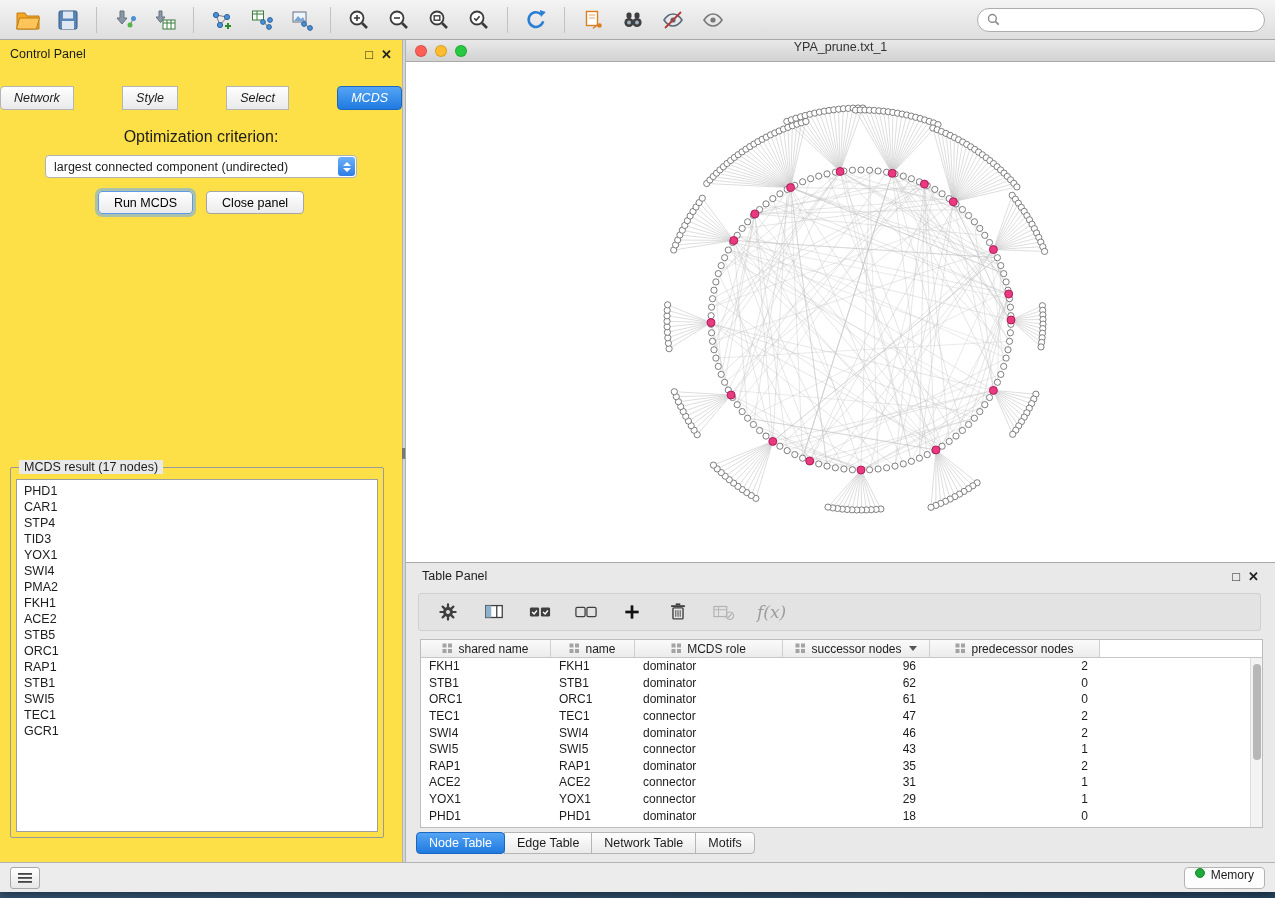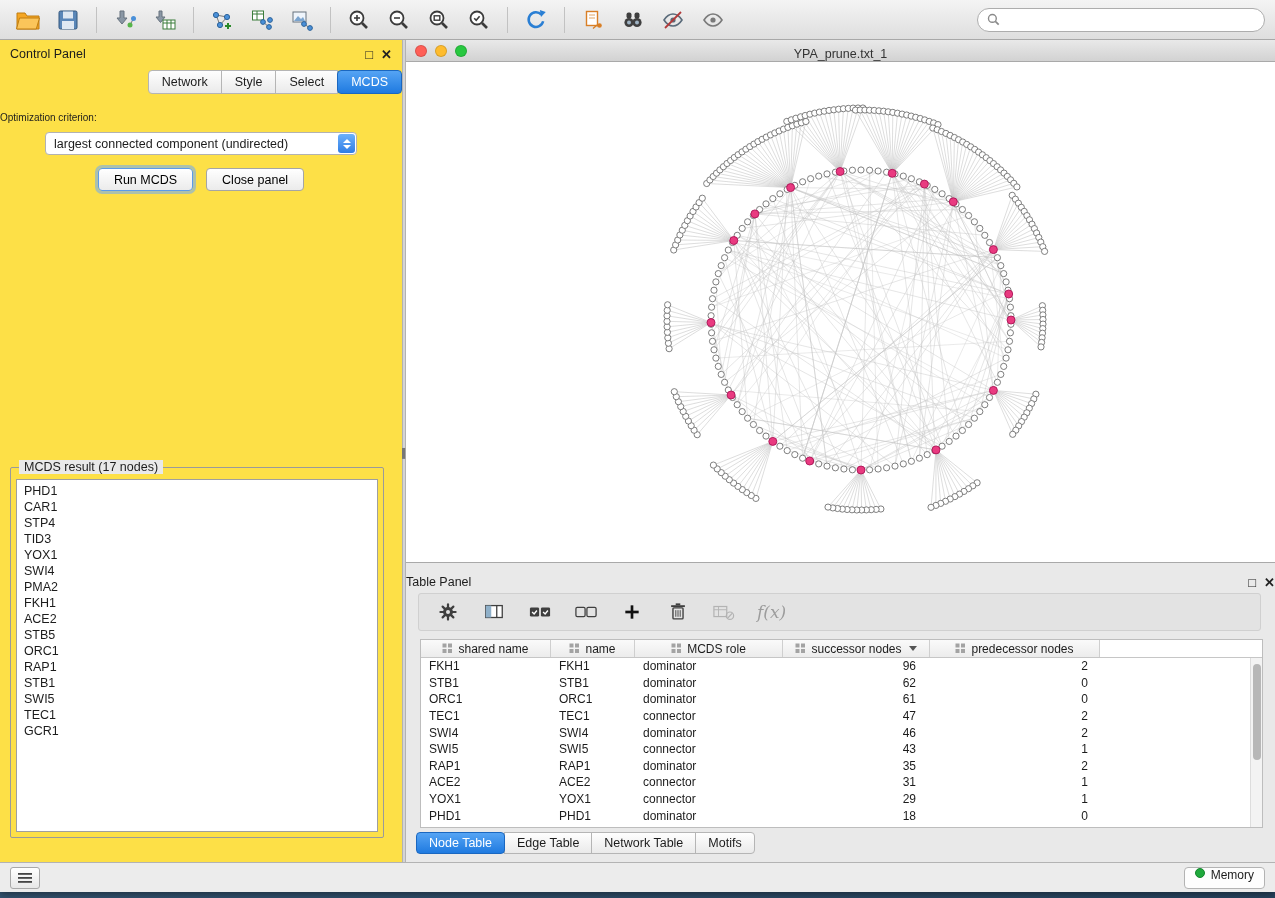--- a/index.html
+++ b/index.html
@@ -13,54 +13,54 @@
   .tool svg{display:block;}
   .tsep{width:1px;height:26px;background:#c2c2c2;margin:0 6px;}
   .searchbox{margin-left:auto;width:288px;height:24px;background:#fff;border:1px solid #adadad;border-radius:12px;display:flex;align-items:center;padding:0 9px;gap:6px;}
   .searchbox input{border:none;outline:none;flex:1;font-size:12px;font-family:"Liberation Sans",sans-serif;background:transparent;}
 
   
   .control-panel{position:absolute;left:0;top:40px;width:402px;height:822px;background:#fde047;}
   .cp-header{height:28px;display:flex;align-items:center;padding:0 10px;font-size:12.5px;}
   .panel-icons{margin-left:auto;display:flex;gap:8px;align-items:center;color:#222;}
   .pi{font-size:13px;line-height:13px;cursor:default;}
-  .cp-tabs{display:flex;justify-content:flex-end;margin-top:2px;}
+  .cp-tabs{display:flex;justify-content:space-between;margin-top:18px;font-style:italic;}
   .cp-tab{padding:4px 13px;font-size:12.5px;background:linear-gradient(#fefefe,#eaeaea);border:1px solid #b5b5b5;margin-left:-1px;cursor:default;}
   .cp-tab:first-child{border-radius:4px 0 0 4px;margin-left:0;}
   .cp-tab.last{border-radius:0 4px 4px 0;}
   .cp-tab.active{background:linear-gradient(#55a4f4,#1f7ae0);border-color:#1a67c0;color:#fff;border-radius:4px;position:relative;z-index:2;}
-  .opt-label{margin-top:18px;font-size:10px;}
+  .opt-label{text-align:center;margin-top:18px;font-size:16px;}
   .dropdown{width:312px;height:23px;margin:9px auto 0;background:#fff;border:1px solid #b2b2b2;border-radius:4px;display:flex;align-items:center;padding-left:8px;font-size:12.5px;position:relative;}
   .dd-btn{position:absolute;right:1px;top:1px;bottom:1px;width:17px;background:linear-gradient(#6db1fb,#2f7de5);border-radius:3px;display:flex;flex-direction:column;align-items:center;justify-content:center;gap:2px;}
   .dd-btn .up{width:0;height:0;border-left:4px solid transparent;border-right:4px solid transparent;border-bottom:4px solid #fff;}
   .dd-btn .down{width:0;height:0;border-left:4px solid transparent;border-right:4px solid transparent;border-top:4px solid #fff;}
   .cp-buttons{display:flex;justify-content:center;gap:13px;margin-top:13px;}
   .btn{height:23px;padding:0 15px;font-size:12.5px;background:linear-gradient(#ffffff,#ebebeb);border:1px solid #a5a5a5;border-radius:4px;cursor:default;font-family:"Liberation Sans",sans-serif;}
   .btn.focused{border-color:#5b9bea;box-shadow:0 0 0 3px rgba(106,168,255,.55);}
   .groupbox{position:absolute;left:10px;width:374px;top:427px;height:371px;border:1px solid #9a9a9a;border-radius:2px;}
   .legend{position:absolute;top:-8px;left:8px;background:#e9e9e9;padding:0 5px;font-size:12.5px;}
   .listbox{position:absolute;left:5px;right:5px;top:11px;bottom:5px;background:#fff;border:1px solid #9f9f9f;overflow:hidden;padding:3px 0;}
   .list-item{font-size:12.5px;line-height:16px;padding:0 7px;}
 
   
   .v-splitter{position:absolute;left:402px;top:40px;width:4px;height:822px;background:#d4d4d4;border-left:1px solid #b2b2b2;border-right:1px solid #b2b2b2;}
   .v-splitter .grip{position:absolute;top:408px;left:-1px;font-size:9px;color:#777;letter-spacing:0;}
 
   
   .net-window{position:absolute;left:406px;top:40px;width:869px;height:522px;}
-  .net-titlebar{height:22px;background:linear-gradient(#e9e9e9,#d2d2d2);border-bottom:1px solid #a9a9a9;position:relative;display:flex;align-items:flex-end;}
+  .net-titlebar{height:22px;background:linear-gradient(#e9e9e9,#d2d2d2);border-bottom:1px solid #a9a9a9;position:relative;display:flex;align-items:flex-start;}
   .traffic{position:absolute;left:9px;top:5px;display:flex;gap:8px;}
   .light{width:12px;height:12px;border-radius:50%;border:1px solid rgba(0,0,0,.15);}
   .net-title{margin:0 auto;font-size:12.5px;color:#333;}
   .net-canvas{height:500px;background:#ffffff;position:relative;}
   .net-canvas svg{position:absolute;inset:0;}
 
   
   .table-panel{position:absolute;left:406px;top:562px;width:869px;height:300px;background:#e9e9e9;border-top:1px solid #a9a9a9;}
-  .tp-header{height:26px;display:flex;align-items:flex-end;padding:0 0;font-size:12.5px;}
+  .tp-header{height:26px;display:flex;align-items:center;padding:0 16px;font-size:12.5px;}
   .tp-toolbar{position:absolute;left:12px;right:14px;top:30px;height:38px;background:#e3e3e3;border:1px solid #d0d0d0;border-radius:3px;display:flex;align-items:center;gap:20px;padding:0 16px;}
   .tbicon{display:flex;align-items:center;justify-content:center;width:26px;height:26px;cursor:default;}
   .fx-label{font-family:"DejaVu Serif",serif;font-style:italic;font-size:17px;color:#9c9c9c;}
   .tp-table{position:absolute;left:14px;right:12px;top:76px;bottom:34px;background:#fff;border:1px solid #bdbdbd;overflow:hidden;}
   .thead,.trow{display:grid;grid-template-columns:130px 84px 148px 147px 170px 1fr;}
   .thead{height:18px;background:linear-gradient(#fafafa,#ececec);border-bottom:1px solid #c6c6c6;font-size:12px;}
   .hcell{display:flex;align-items:center;justify-content:center;gap:5px;border-right:1px solid #cfcfcf;color:#1c1c1c;}
   .hcell.filler{border-right:none;background:#fff;}
   .caret{width:0;height:0;border-left:4px solid transparent;border-right:4px solid transparent;border-top:5px solid #555;margin-left:2px;}
   .tbody{position:absolute;left:0;right:12px;top:18px;bottom:0;overflow:hidden;}

